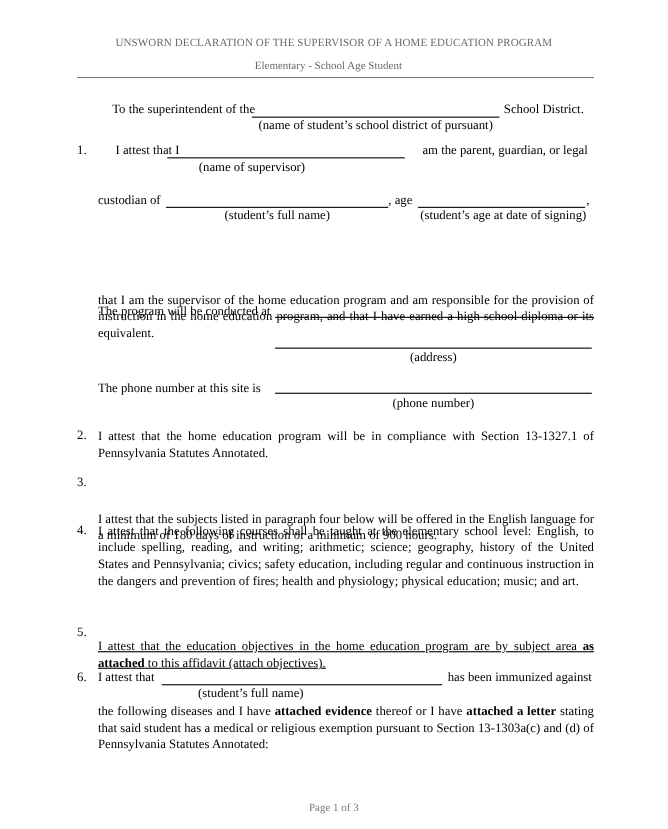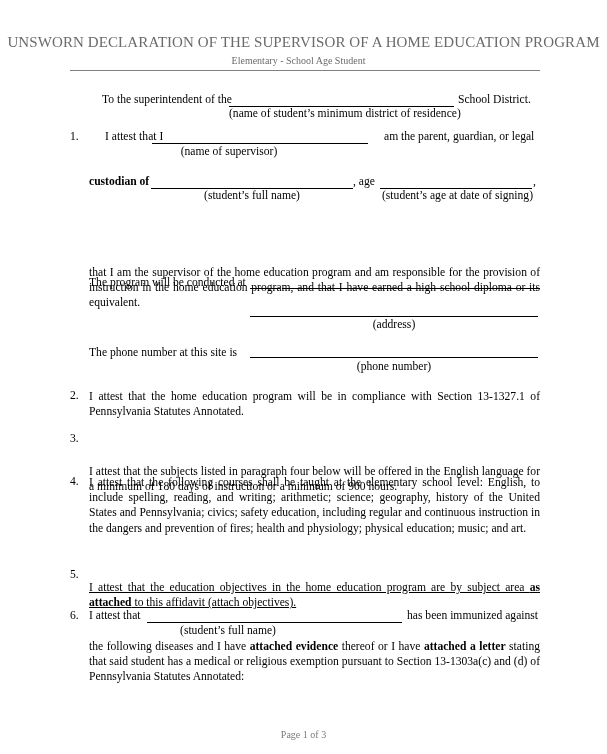--- a/index.html
+++ b/index.html
@@ -1,47 +1,47 @@
 <!DOCTYPE html>
 <html><head>
   <meta charset="utf-8">
   <style>
     html, body { margin: 0; padding: 0; background: #ffffff; }
     body { width: 607px; height: 754px; position: relative; overflow: hidden;
       font-family: "Liberation Serif", "DejaVu Serif", serif; color: #000; font-size: 11.6px; }
     .abs { position: absolute; white-space: nowrap; }
-    .hdr-title { left: 0; width: 607px; top: 34px; text-align: center; color: #6a6a6a; font-size: 15px; letter-spacing: 0.1px; }
+    .hdr-title { left: 0; width: 607px; top: 34px; text-align: center; color: #6a6a6a; font-size: 10px; letter-spacing: 0.1px; }
     .hdr-sub { left: 0; width: 597px; top: 55px; text-align: center; color: #6a6a6a; font-size: 10px; }
     .hdr-rule { left: 70px; top: 70px; width: 470px; height: 0; border-top: 1px solid #808080; }
     .line { position: absolute; height: 0; border-top: 1px solid #000; }
     .cap { position: absolute; white-space: nowrap; text-align: center; font-size: 11.6px; }
     .num { position: absolute; left: 70px; }
     .para { position: absolute; left: 89px; width: 451px; line-height: 15.2px; text-align: justify; }
     .para b { font-weight: bold; }
     .footer { left: 0; width: 607px; top: 729px; text-align: center; color: #7a7a7a; font-size: 10px; }
   </style>
 </head>
 <body>
 
 <div class="abs hdr-title">UNSWORN DECLARATION OF THE SUPERVISOR OF A HOME EDUCATION PROGRAM</div>
 <div class="abs hdr-sub">Elementary - School Age Student</div>
 <div class="abs hdr-rule"></div>
 
 <div class="abs" style="left:102px; top:93px;">To the superintendent of the</div>
 <div class="line" style="left:229px; top:106px; width:225px;"><span></span></div>
 <div class="abs" style="left:458px; top:93px;">School District.</div>
-<div class="cap" style="left:229px; width:225px; top:107px;">(name of student’s minimum district of residence)</div>
+<div class="cap" style="left:229px; width:225px; top:107px;">(name of student’s school district of pursuant)</div>
 
 <div class="abs num" style="top:130px;">1.</div>
 <div class="abs" style="left:89px; top:130px;margin-left:16px;">I attest that I</div>
 <div class="line" style="left:152px; top:143px; width:216px;"><span></span></div>
 <div class="abs" style="left:372px; top:130px;margin-left:12px;">am the parent, guardian, or legal</div>
 <div class="cap" style="left:152px; width:154px; top:145px;">(name of supervisor)</div>
 
-<div class="abs" style="left:89px; top:175px;font-weight:bold;">custodian of</div>
+<div class="abs" style="left:89px; top:175px;">custodian of</div>
 <div class="line" style="left:151px; top:188px; width:202px;"><span></span></div>
 <div class="abs" style="left:353px; top:175px;">, age</div>
 <div class="line" style="left:380px; top:188px; width:152px;"><span></span></div>
 <div class="abs" style="left:533px; top:175px;">,</div>
 <div class="cap" style="left:151px; width:202px; top:189px;">(student’s full name)</div>
 <div class="cap" style="left:375px; width:165px; top:189px;">(student’s age at date of signing)</div>
 
 <div class="para" style="top:219px;margin-top:46px;">that I am the supervisor of the home education program and am responsible for the provision of instruction in the home education program, and that I have earned a high school diploma or its equivalent.</div>
 
 <div class="abs" style="left:89px; top:276px;">The program will be conducted at</div>

